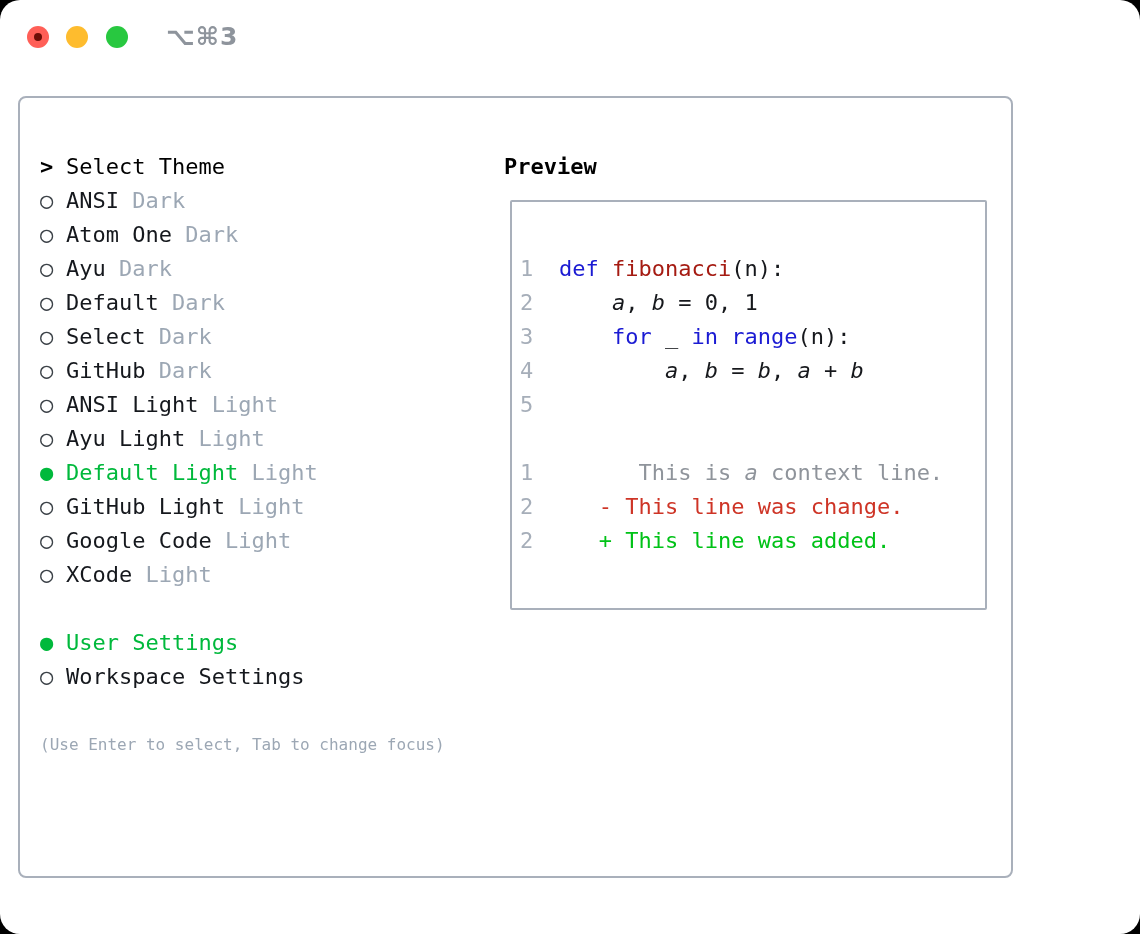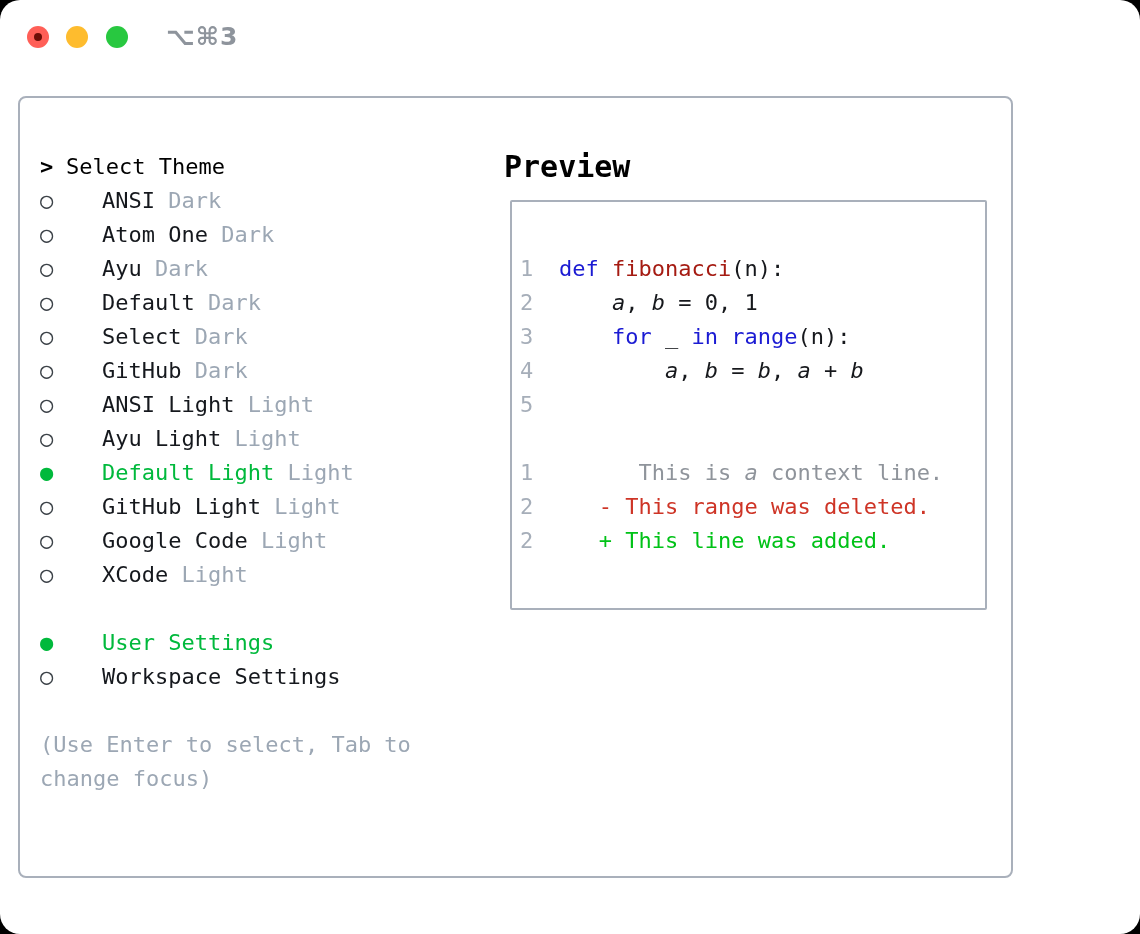--- a/index.html
+++ b/index.html
@@ -86,38 +86,38 @@
   .gutter {
     display: inline-block;
     width: 26px;
     flex: 0 0 26px;
     color: #3c4248;
   }
   .gutter.prompt { font-weight: bold; color: #000000; }
   .gutter.on { color: var(--sel-green, #00b93c); }
   .hlabel  { font-weight: normal; color: #000000; }
   .hlabel2 { color: #15181d; }
-  .item-label { color: #15181d; margin-left: 36px; }
+  .item-label { color: #15181d; }
   .item-label.on { color: var(--sel-green, #00b93c); }
   .variant { color: var(--muted, #9ca7b4); }
   .hint {
     margin-top: 34px;
     width: 430px;
-    font-size: 22px;
+    font-size: 16px;
     line-height: 34px;
     color: var(--muted, #9ca7b4);
   }
   
   .preview-label {
     position: absolute;
     left: 484px;
     top: 52px;
     height: 34px;
     line-height: 34px;
-    font-size: 30px;
+    font-size: 22px;
     font-weight: bold;
     color: #000000;
   }
   .preview-box {
     position: absolute;
     left: 490px;
     top: 102px;
     width: 477px;
     height: 410px;
     border: 2px solid #a9b0bb;
@@ -200,19 +200,19 @@
 
     <div class="preview-box">
       <div id="code-lines">
           <div class="code-row"><span class="lnum">1</span><span class="codetext"><span class="seg-kw">def</span><span> </span><span class="seg-fn">fibonacci</span><span>(n):</span></span></div>
           <div class="code-row"><span class="lnum">2</span><span class="codetext"><span>    </span><span class="seg-v">a</span><span>, </span><span class="seg-v">b</span><span> = 0, 1</span></span></div>
           <div class="code-row"><span class="lnum">3</span><span class="codetext"><span>    </span><span class="seg-kw">for</span><span> _ </span><span class="seg-kw">in</span><span> </span><span class="seg-kw">range</span><span>(n):</span></span></div>
           <div class="code-row"><span class="lnum">4</span><span class="codetext"><span>        </span><span class="seg-v">a</span><span>, </span><span class="seg-v">b</span><span> = </span><span class="seg-v">b</span><span>, </span><span class="seg-v">a</span><span> + </span><span class="seg-v">b</span></span></div>
           <div class="code-row"><span class="lnum">5</span></div>
           <div class="code-row"><span class="lnum"></span><span class="codetext"></span></div>
           <div class="code-row"><span class="lnum">1</span><span class="codetext"><span class="seg-ctx">      This is </span><span class="seg-ctx seg-v">a</span><span class="seg-ctx"> context line.</span></span></div>
-          <div class="code-row"><span class="lnum">2</span><span class="codetext"><span>   </span><span class="seg-del">- This range was deleted.</span></span></div>
+          <div class="code-row"><span class="lnum">2</span><span class="codetext"><span>   </span><span class="seg-del">- This line was change.</span></span></div>
           <div class="code-row"><span class="lnum">2</span><span class="codetext"><span>   </span><span class="seg-add">+ This line was added.</span></span></div>
         </div>
     </div>
 
   </div>
 </div>
 
 </body></html>

